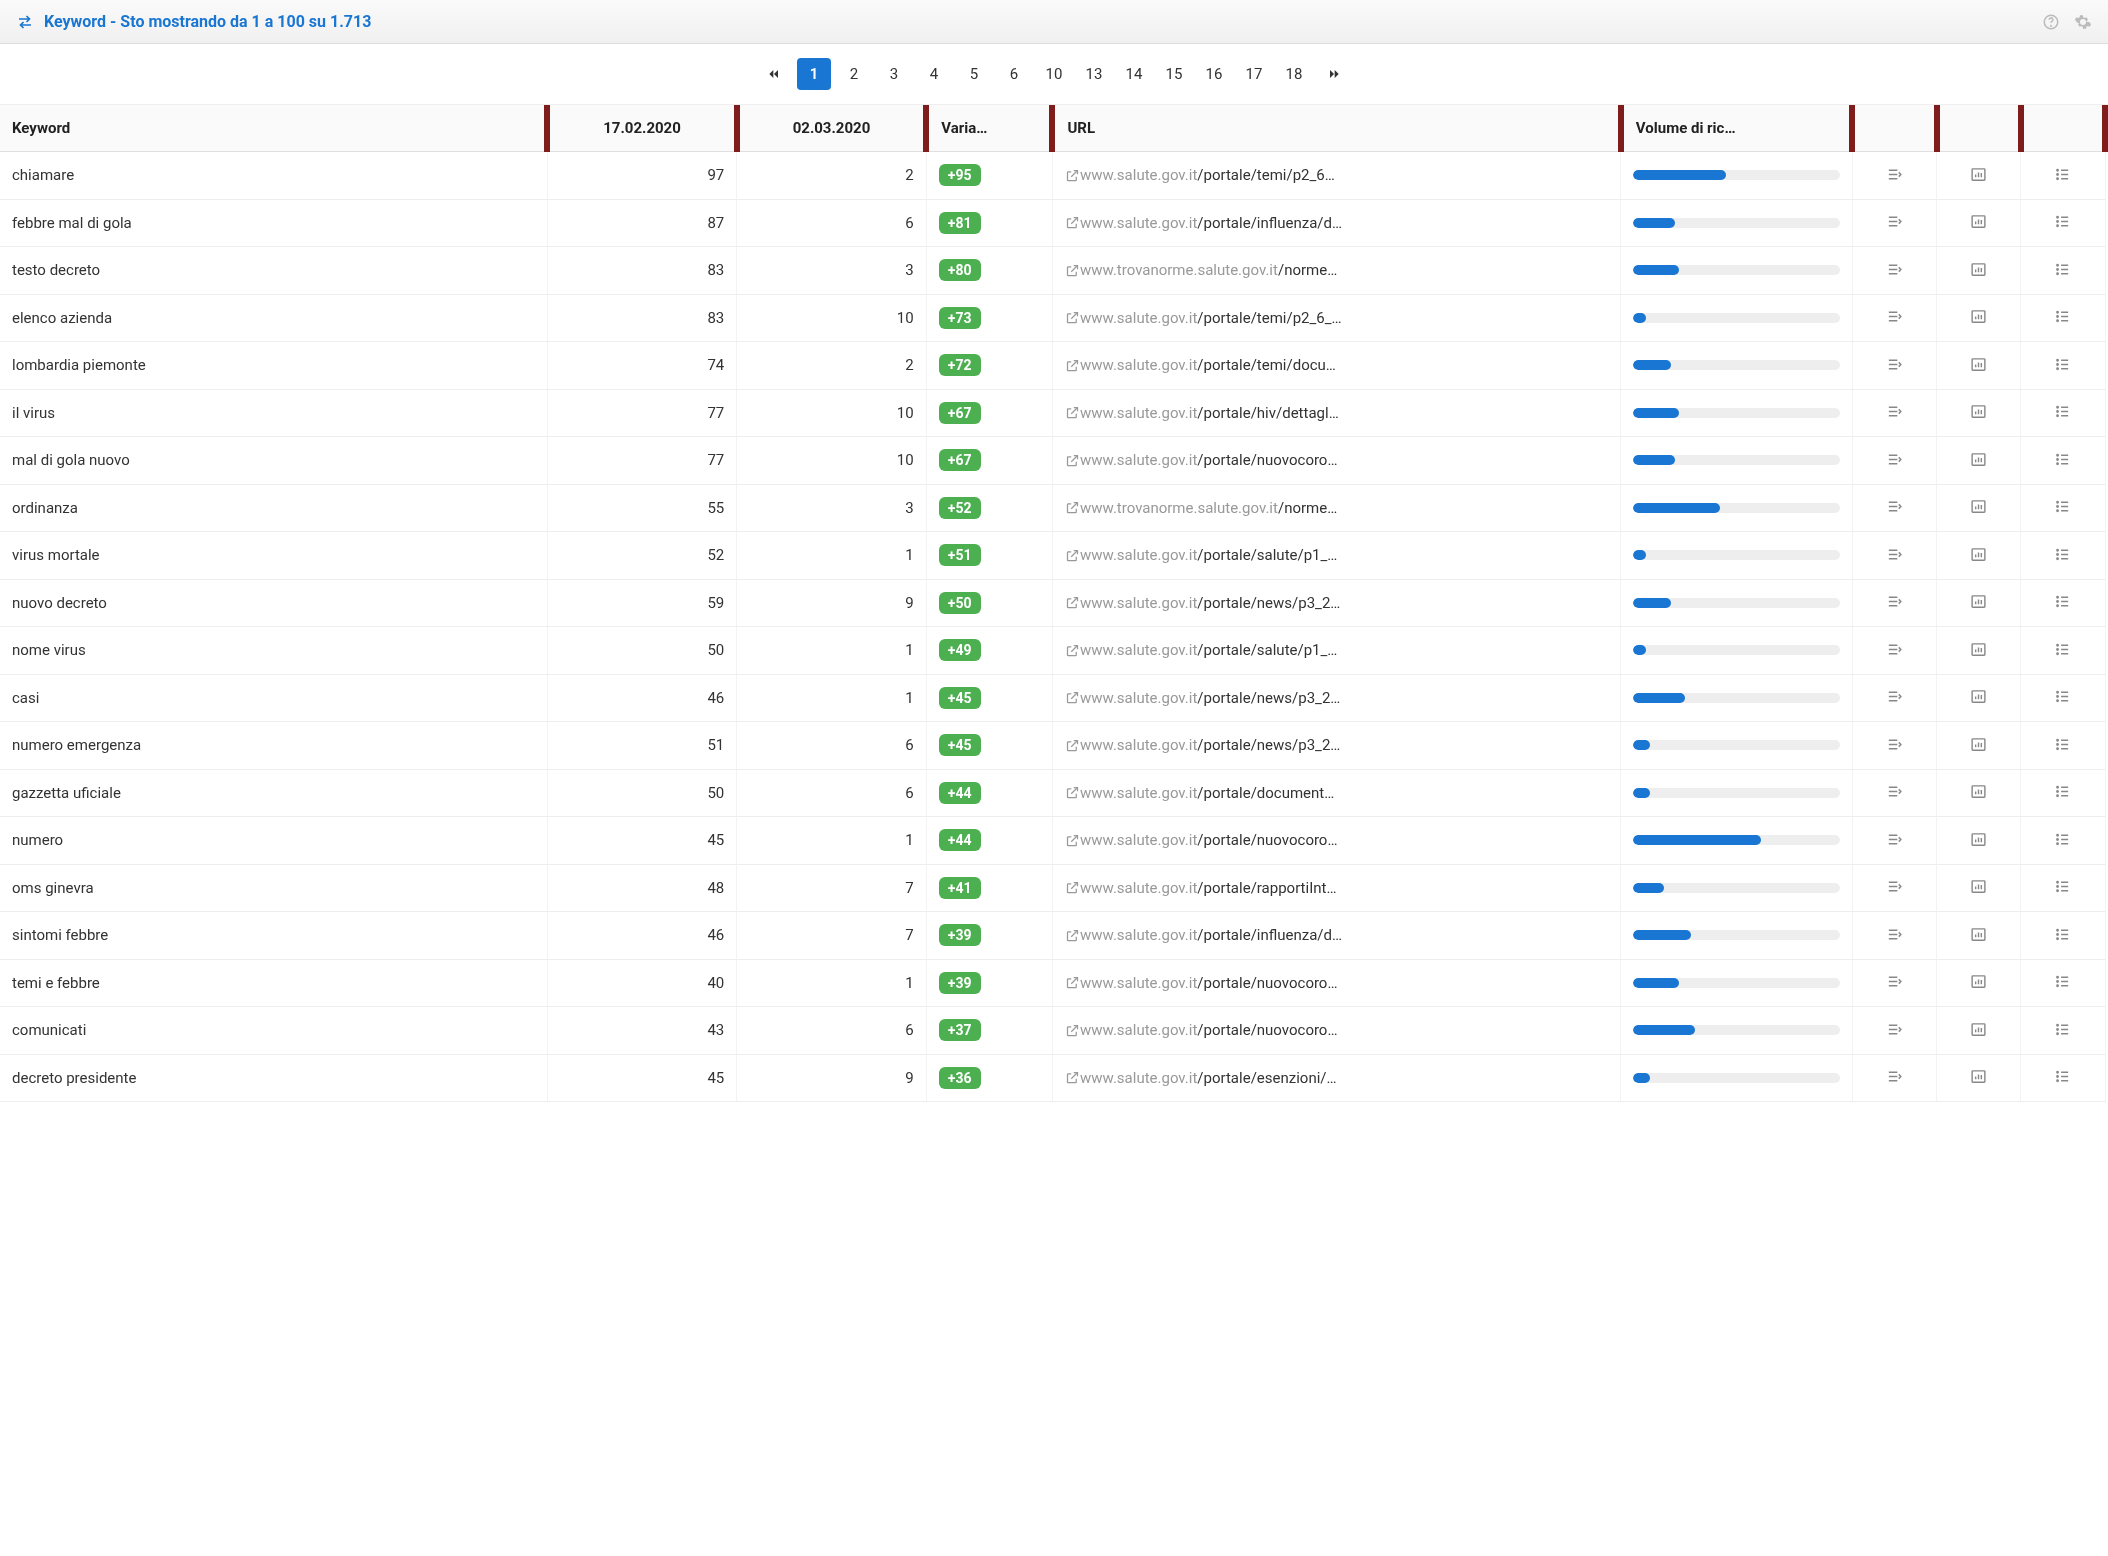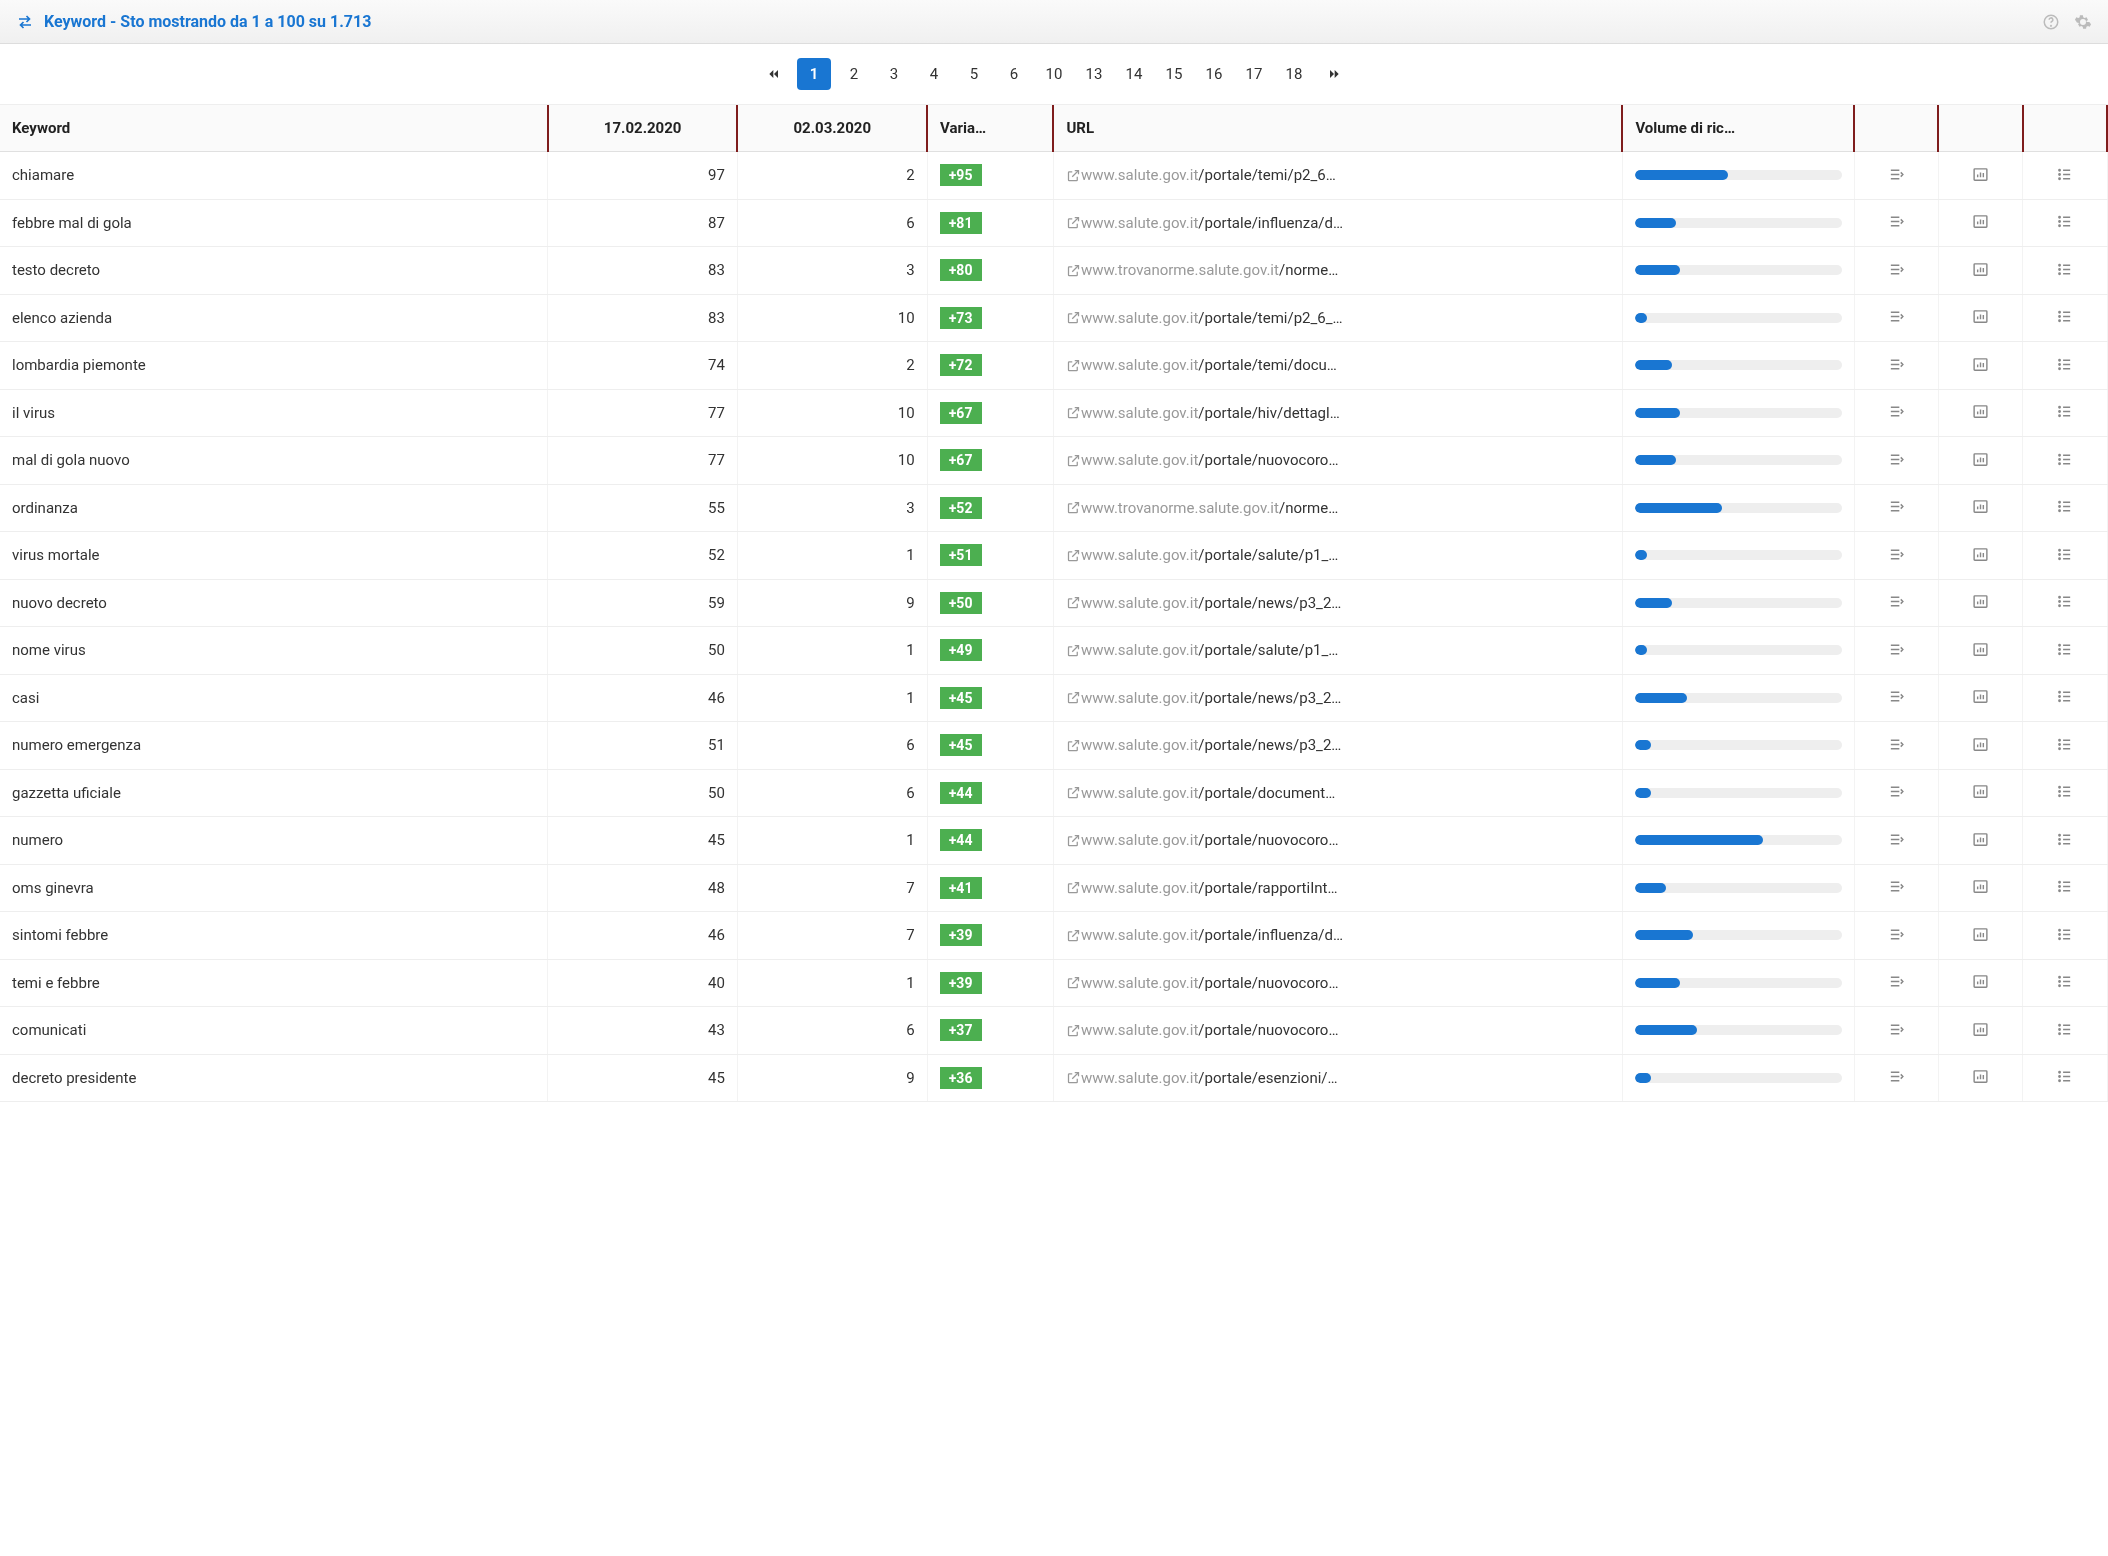--- a/index.html
+++ b/index.html
@@ -7,25 +7,25 @@
 .header { display: flex; align-items: center; padding: 12px 16px; background: linear-gradient(#fafafa,#f0f0f0); border-bottom: 1px solid #ddd; }
 .header-icon { color: #1976d2; margin-right: 10px; display:inline-flex; }
 .header-title { color: #1976d2; font-weight: 700; font-size: 16px; flex: 1; }
 .header-actions { display: flex; gap: 14px; color: #bbb; }
 .header-actions span { cursor: pointer; display:inline-flex; }
 .pagination { display: flex; align-items: center; justify-content: center; gap: 6px; padding: 14px 0; border-bottom: 1px solid #eee; }
 .page-btn { min-width: 34px; height: 32px; display: inline-flex; align-items: center; justify-content: center; border-radius: 4px; cursor: pointer; color: #333; font-size: 15px; padding: 0 6px; }
 .page-btn.active { background: #1976d2; color: #fff; font-weight: 600; }
 .page-btn.nav { font-weight: 700; }
 table { width: 100%; border-collapse: collapse; table-layout: fixed; }
-th { text-align: left; padding: 14px 12px; background: #fafafa; border-bottom: 1px solid #e0e0e0; font-weight: 700; font-size: 15px; color: #222; white-space: nowrap; overflow: hidden; text-overflow: ellipsis; border-right: 2px solid #7f1d1d; }
+th { text-align: left; padding: 14px 12px; background: #fafafa; border-bottom: 1px solid #e0e0e0; font-weight: 700; font-size: 15px; color: #222; white-space: nowrap; overflow: hidden; text-overflow: ellipsis; border-right: 6px solid #7f1d1d; }
 th.right { text-align: center; }
 td { padding: 12px 12px; border-bottom: 1px solid #eee; border-right: 1px solid #f3f3f3; font-size: 15px; color: #333; vertical-align: middle; }
 td.right { text-align: right; }
-.badge { display: inline-block; background: #4caf50; color: #fff; font-weight: 700; border-radius: 0; padding: 3px 8px; font-size: 14px; min-width: 42px; text-align: center; }
+.badge { display: inline-block; background: #4caf50; color: #fff; font-weight: 700; border-radius: 6px; padding: 3px 8px; font-size: 14px; min-width: 42px; text-align: center; }
 .url-cell { display: flex; align-items: center; overflow: hidden; white-space: nowrap; }
 .ext-icon { color: #999; flex-shrink: 0; display:inline-flex; }
 .url-text { overflow: hidden; text-overflow: ellipsis; white-space: nowrap; color: #999; }
 .url-path { color: #333; }
 .vol-bar { width: 100%; height: 10px; background: #eee; border-radius: 5px; overflow: hidden; }
 .vol-fill { height: 100%; background: #1976d2; border-radius: 5px; }
 .icon-btn { color: #888; cursor: pointer; display: inline-flex; align-items: center; justify-content: center; width: 100%; height: 20px; }
 .col-kw { width: 26%; }
 .col-d1 { width: 9%; }
 .col-d2 { width: 9%; }

